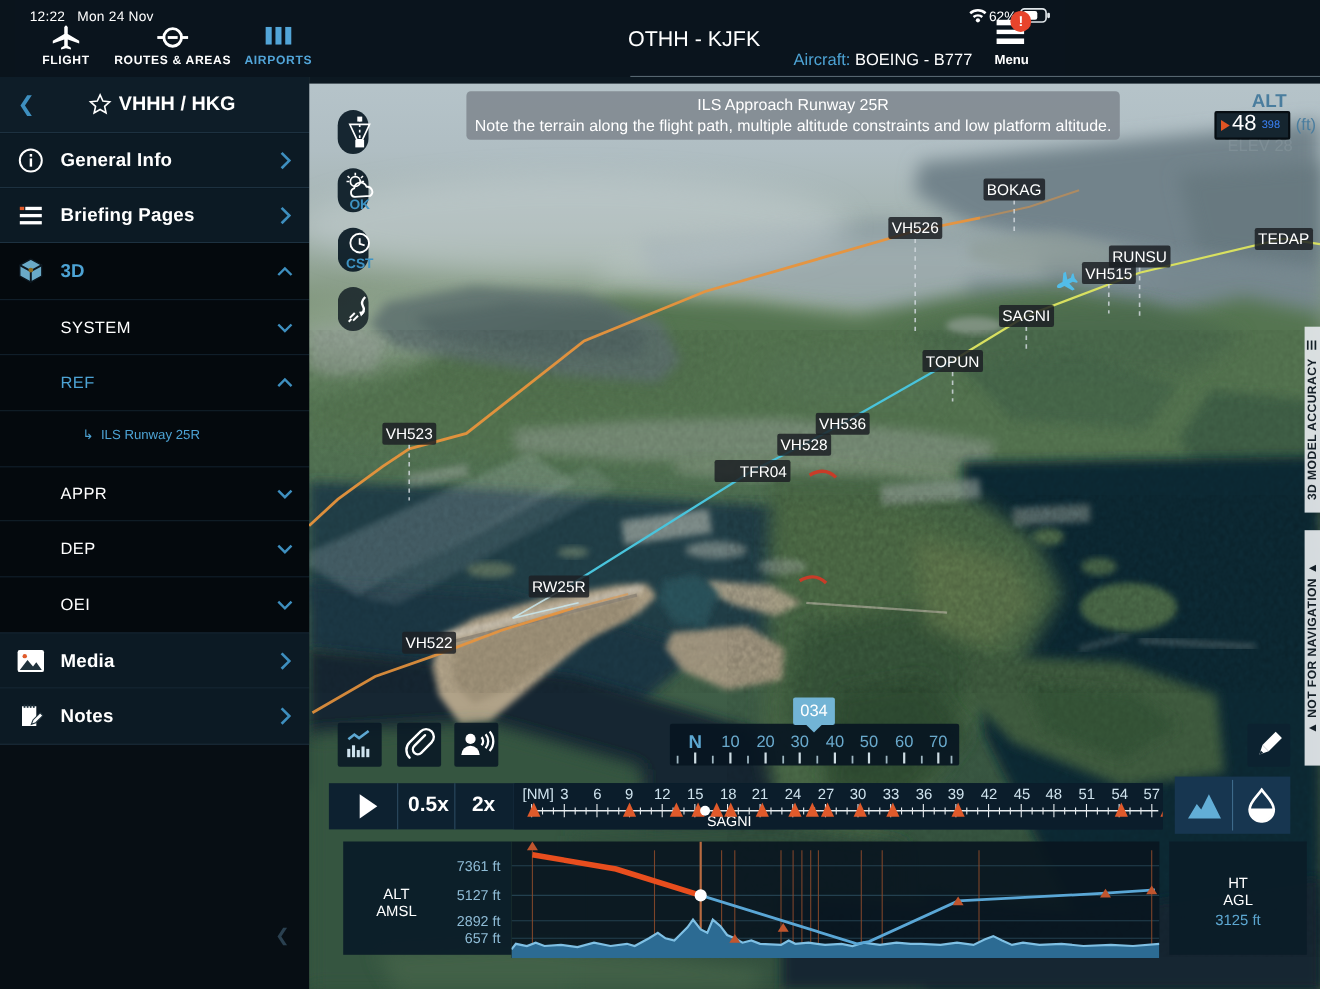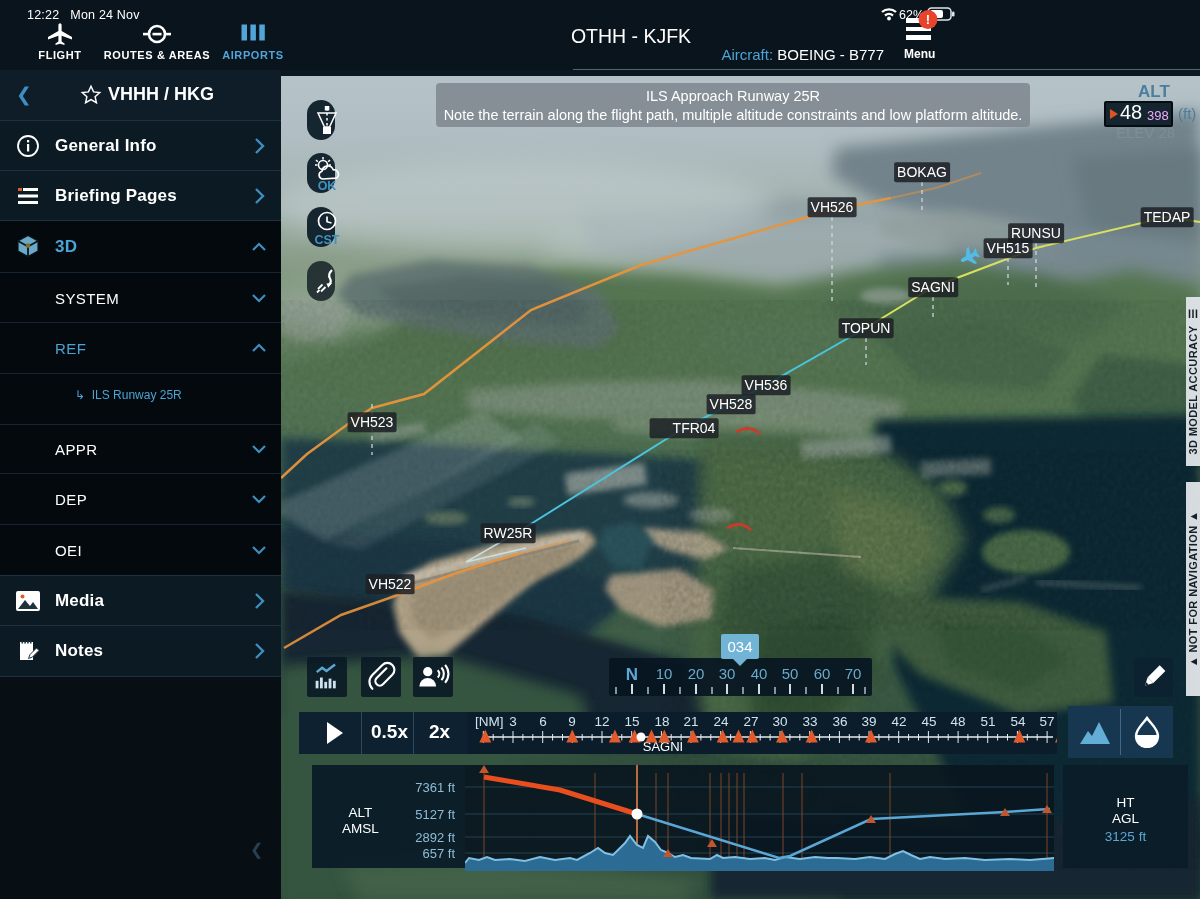--- a/index.html
+++ b/index.html
@@ -28,21 +28,21 @@
 .blue{color:#4da3d4;}
 .sepline{position:absolute;left:0;width:281px;height:1px;background:#1d3140;}
 
 #map{position:absolute;left:281px;top:70px;width:919px;height:829px;z-index:1;}
 
 .wp{position:absolute;transform:translate(-50%,-50%);background:rgba(28,32,36,.85);color:#fff;
 font-size:14px;padding:1.5px 3px 2px 3px;border-radius:2px;white-space:nowrap;z-index:6;}
 
 .tool{position:absolute;width:28px;height:40px;background:rgba(9,25,36,.92);border-radius:14px;z-index:8;}
 
-#banner{position:absolute;left:436px;top:83px;width:594px;height:44px;background:rgba(128,136,143,.88);
+#banner{position:absolute;left:424px;top:83px;width:594px;height:44px;background:rgba(128,136,143,.88);
 border-radius:4px;color:#fff;text-align:center;font-size:14.5px;line-height:19px;padding-top:4px;z-index:8;white-space:nowrap;}
 
 #altw{position:absolute;left:1090px;top:82px;z-index:8;color:#fff;}
 
 .vtab{position:absolute;left:1186px;width:14px;background:rgba(224,229,232,.95);color:#141f27;
 z-index:9;display:flex;align-items:center;justify-content:center;}
 .vtab .t{transform:rotate(-90deg);white-space:nowrap;font-size:11px;font-weight:bold;letter-spacing:.4px;}
 
 #cruler{position:absolute;left:609px;top:658px;width:263px;height:38px;background:rgba(8,22,33,.93);border-radius:2px;z-index:8;}
 #marker034{position:absolute;left:721px;top:634px;width:38px;height:25px;background:#72b4d5;color:#fff;
@@ -254,21 +254,21 @@
 <div class="wp" style="left:922px;top:172px;">BOKAG</div>
 <div class="wp" style="left:832px;top:207px;">VH526</div>
 <div class="wp" style="left:1167px;top:217px;">TEDAP</div>
 <div class="wp" style="left:1036px;top:233px;">RUNSU</div>
 <div class="wp" style="left:1008px;top:248px;">VH515</div>
 <div class="wp" style="left:933px;top:287px;">SAGNI</div>
 <div class="wp" style="left:866px;top:328px;">TOPUN</div>
 <div class="wp" style="left:766px;top:385px;">VH536</div>
 <div class="wp" style="left:731px;top:404px;">VH528</div>
 <div class="wp" style="left:684px;top:428px;padding-left:23px;">TFR04</div>
-<div class="wp" style="left:372px;top:394px;margin-top:28px;">VH523</div>
+<div class="wp" style="left:372px;top:394px;">VH523</div>
 <div class="wp" style="left:508px;top:533px;">RW25R</div>
 <div class="wp" style="left:390px;top:584px;">VH522</div>
 
 <div id="banner">ILS Approach Runway 25R<br>Note the terrain along the flight path, multiple altitude constraints and low platform altitude.</div>
 
 <div class="tool" style="left:307px;top:100px;">
  <svg width="40" height="40" viewBox="0 0 40 40">
   <rect x="17.8" y="6" width="4.5" height="4.5" fill="#fff"></rect>
   <path d="M11 13 L29 13 L22.5 27 L17.5 27 Z" fill="none" stroke="#fff" stroke-width="1.5"></path>
   <line x1="20" y1="8" x2="20" y2="27" stroke="#fff" stroke-width="1.5" stroke-dasharray="2.5 2.5"></line>
@@ -306,21 +306,21 @@
           <line x1="10" y1="31.5" x2="12.5" y2="29"></line>
         </g>
  </svg>
 </div>
 
 <div id="altw">
  <div style="position:absolute;left:48px;top:0;font-size:17px;font-weight:bold;color:#4a7d9e;">ALT</div>
  <div style="position:absolute;left:14px;top:19px;width:69px;height:26px;background:#15252f;border:2px solid #060d12;border-radius:2px;">
   <span style="position:absolute;left:4px;top:6px;width:0;height:0;border:5px solid transparent;border-left:8px solid #e05423;border-right:none;"></span>
   <span style="position:absolute;left:14px;top:-2px;font-size:20px;color:#fff;">48</span>
-  <span style="position:absolute;left:41px;top:5px;font-size:13px;color:#f0abfc;">398</span>
+  <span style="position:absolute;left:41px;top:5px;font-size:10px;color:#3b82f6;">398</span>
  </div>
  <div style="position:absolute;left:88px;top:23px;font-size:15px;color:#4a7d9e;">(ft)</div>
  <div style="position:absolute;left:26px;top:42px;font-size:15px;color:#9aa8ae;opacity:.3;white-space:nowrap;">ELEV 28</div>
 </div>
 
 <div class="vtab" style="top:297px;height:169px;">
  <div class="t">3D MODEL ACCURACY&nbsp;&nbsp;☰</div>
 </div>
 <div class="vtab" style="top:482px;height:214px;">
  <div class="t">▲&nbsp;NOT FOR NAVIGATION&nbsp;▲</div>

